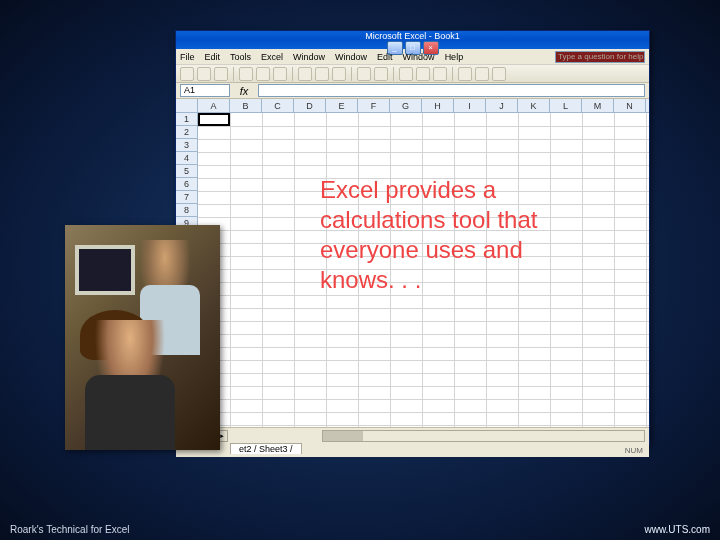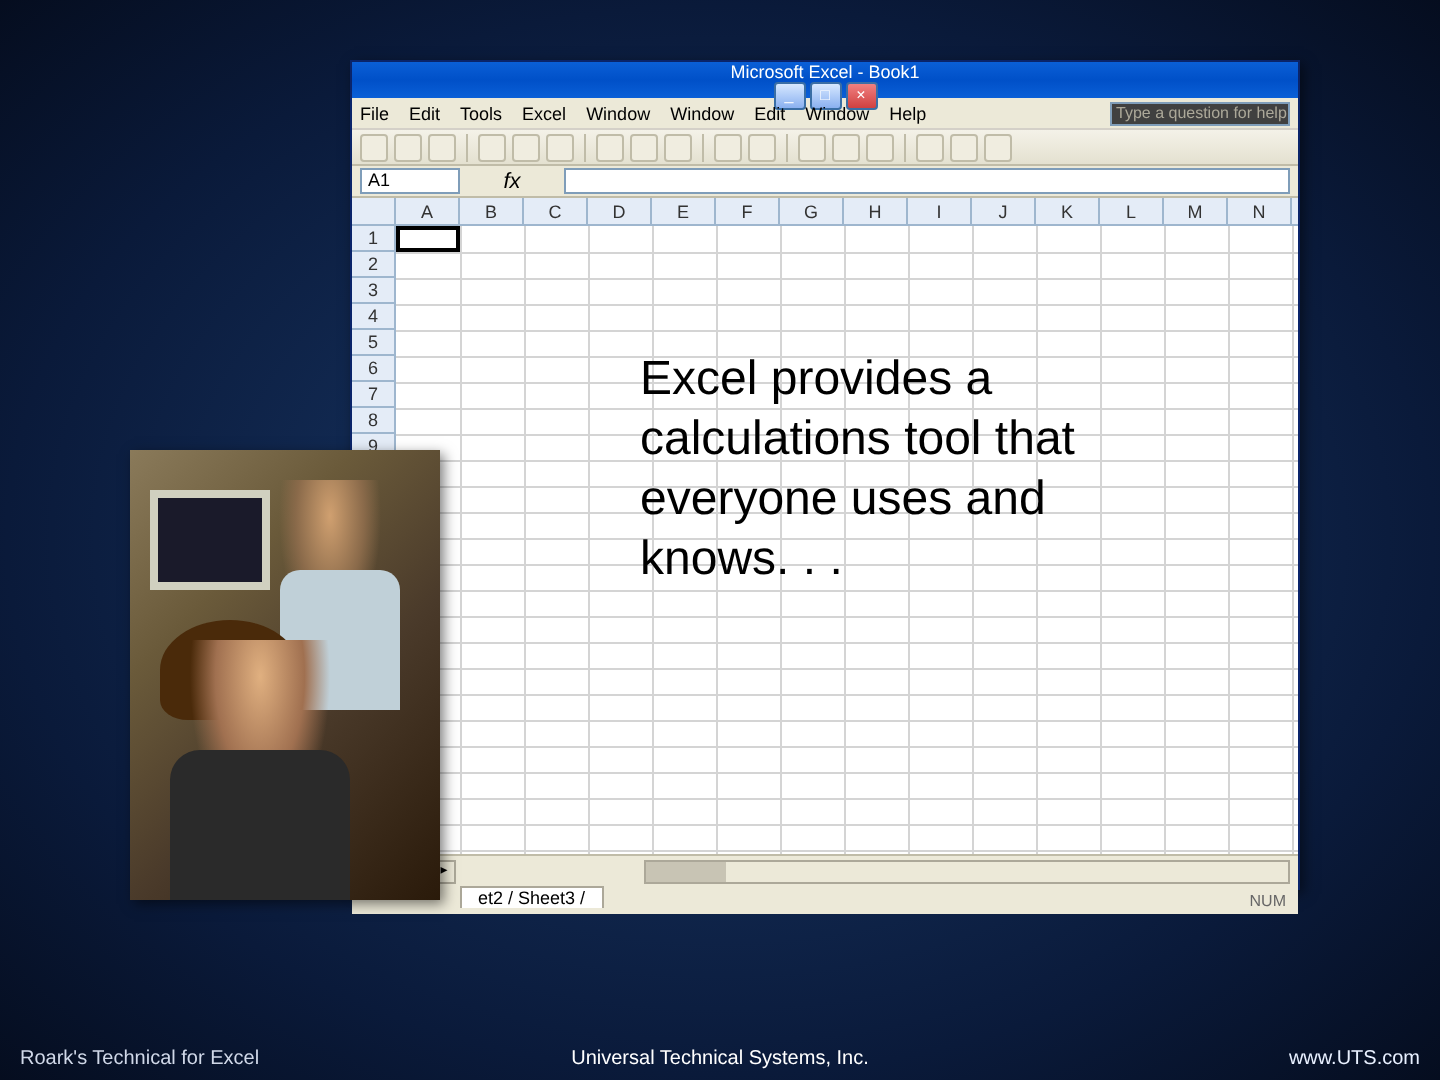--- a/index.html
+++ b/index.html
@@ -45,21 +45,21 @@
     font-size: 9px;
     gap: 10px;
     border-bottom: 1px solid #d4d0c8;
   }
   .menubar span { color: #000; }
   .menubar .help-box {
     margin-left: auto;
     width: 90px;
     height: 12px;
     border: 1px solid #7f9db9;
-    background: #404040;
+    background: #7f1d1d;
     font-size: 8px;
     color: #aca899;
     padding-left: 2px;
     line-height: 10px;
   }
 
   .toolbar {
     height: 18px;
     background: linear-gradient(#f4f2e8,#e4e1d0);
     border-bottom: 1px solid #c0bca8;
@@ -70,21 +70,21 @@
   }
   .tbtn { width: 14px; height: 14px; background: #f0ede0; border: 1px solid #c0bca8; border-radius: 2px; }
   .tsep { width: 1px; height: 14px; background: #c0bca8; margin: 0 2px; }
 
   .formulabar {
     height: 16px;
     background: #ece9d8;
     display: flex;
     align-items: center;
     padding: 0 4px;
-    gap: 20px;
+    gap: 8px;
     border-bottom: 1px solid #c0bca8;
   }
   .namebox { width: 50px; height: 13px; background: #fff; border: 1px solid #7f9db9; font-size: 9px; padding-left: 3px; line-height: 11px; }
   .fx { width: 12px; height: 12px; font-size: 11px; font-style: italic; text-align: center; }
   .formula-input { flex: 1; height: 13px; background: #fff; border: 1px solid #7f9db9; }
 
   .sheet-area {
     position: relative;
     height: 328px;
     background: #fff;
@@ -123,21 +123,21 @@
   .statusbar { height: 14px; background: #ece9d8; display: flex; align-items: center; padding: 0 6px; font-size: 8px; color: #666; justify-content: flex-end; }
 
   .body-text {
     position: absolute;
     top: 175px;
     left: 320px;
     width: 260px;
     font-family: Arial, sans-serif;
     font-size: 24px;
     line-height: 1.25;
-    color: #000000;
+    color: #ef4444;
     z-index: 5;
   }
 
   .photo {
     position: absolute;
     top: 225px;
     left: 65px;
     width: 155px;
     height: 225px;
     background: linear-gradient(135deg, #8a7a5a 0%, #6a5a3a 30%, #4a3a2a 60%, #2a1a0a 100%);
@@ -337,15 +337,14 @@
 
 <div class="photo">
   <div class="monitor"></div>
   <div class="person1"></div>
   <div class="hair"></div>
   <div class="person2"></div>
 </div>
 
 <div class="footer">
   <div class="left">Roark's Technical for Excel</div>
-  <div class="center">Universal Technical Systems, Inc.</div>
   <div class="right"><a href="#">www.UTS.com</a></div>
 </div>
 
 </body></html>

